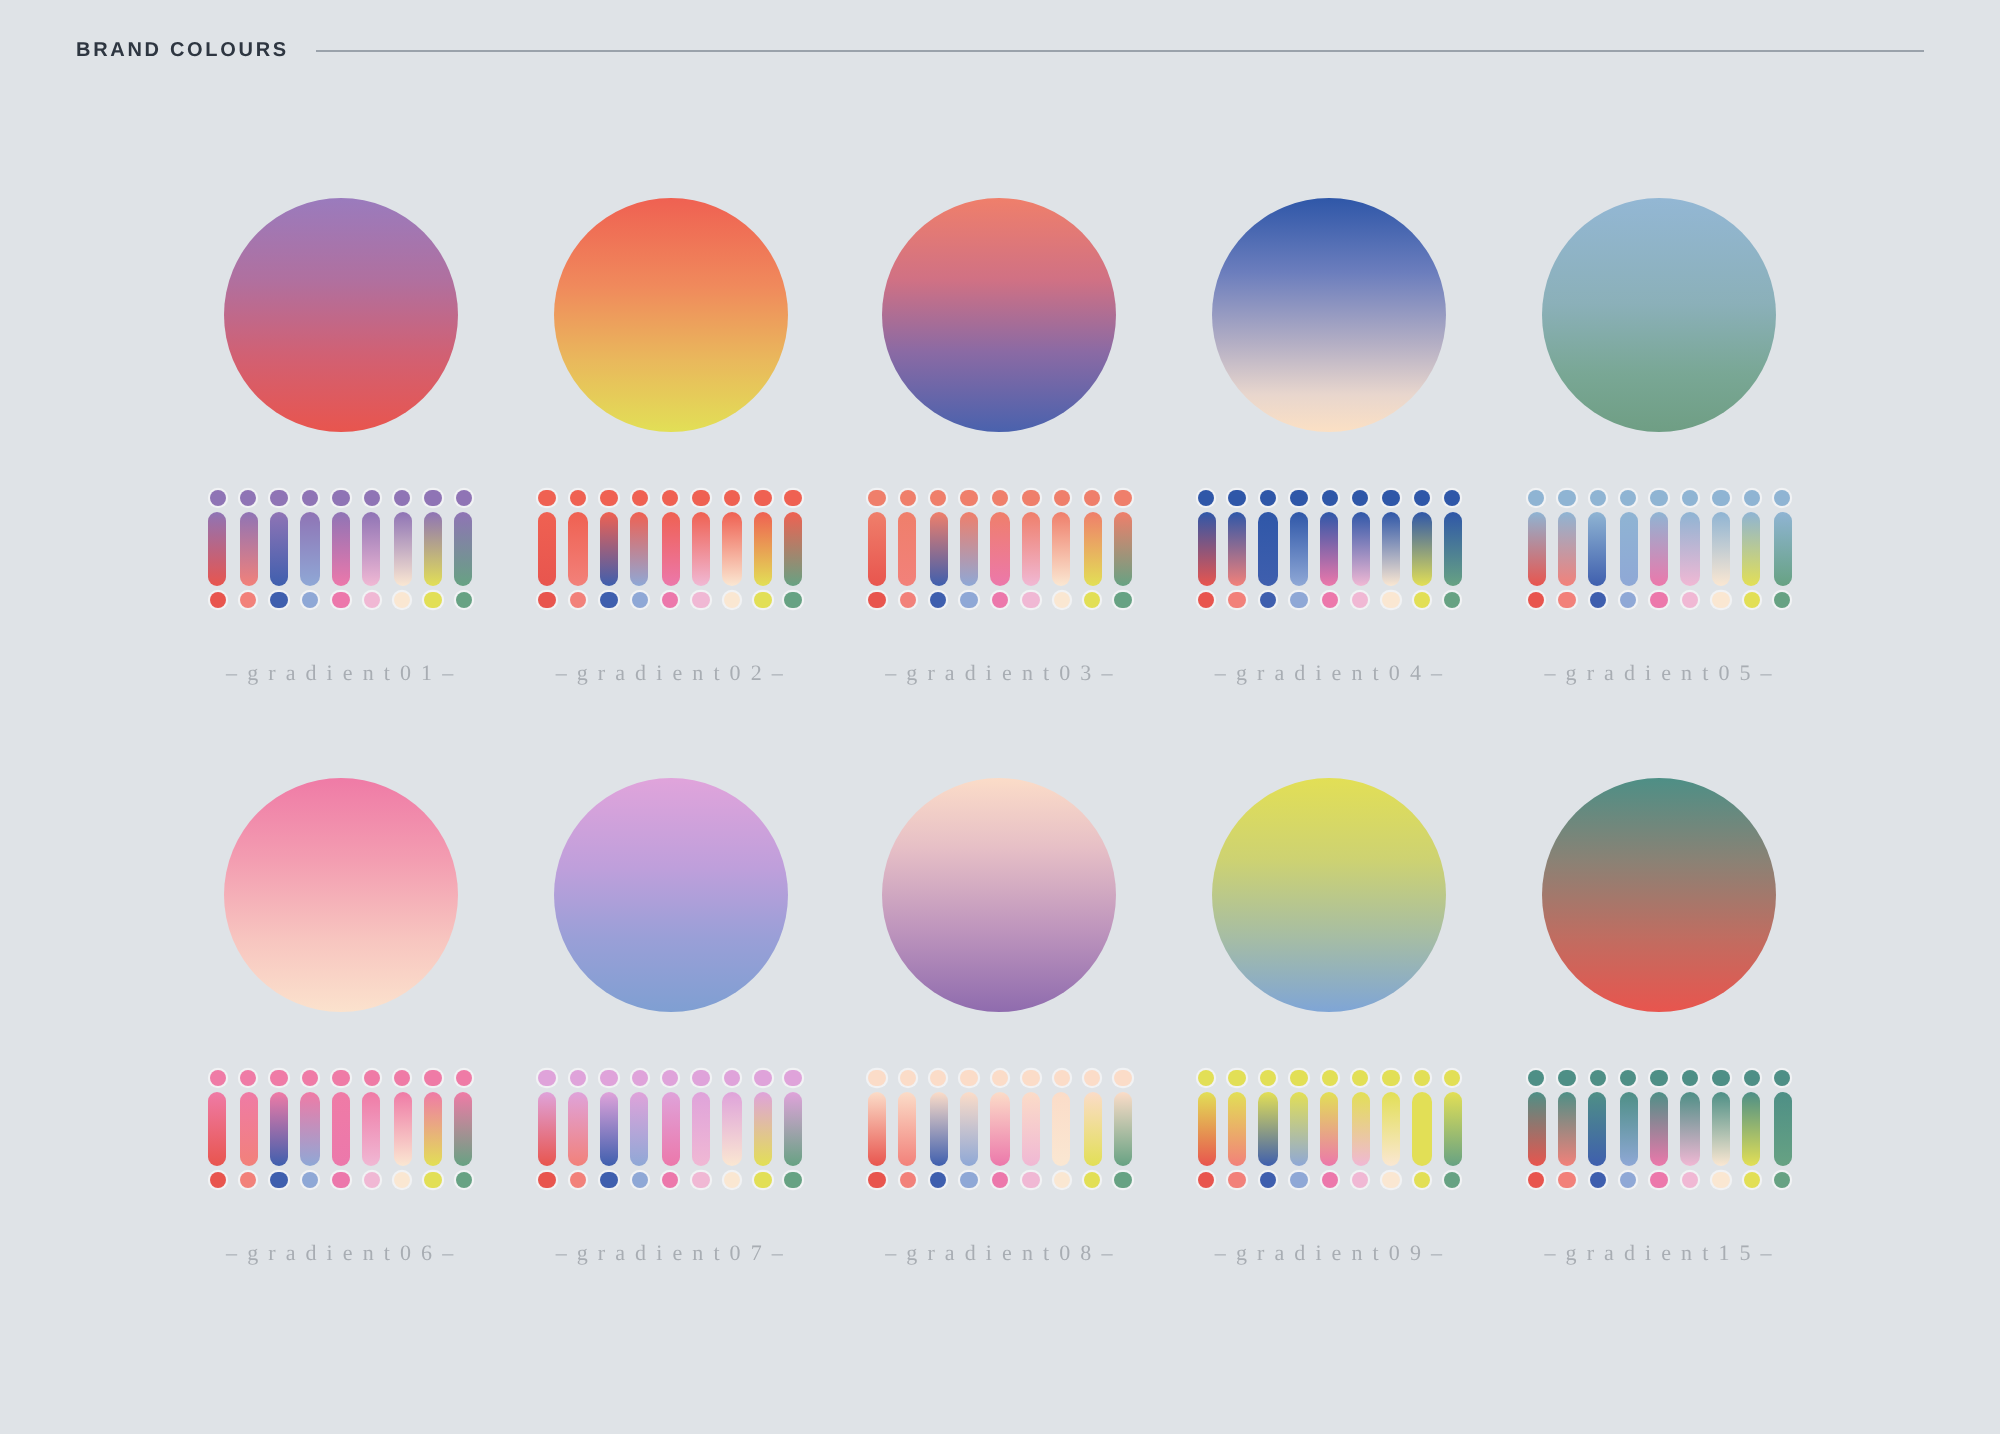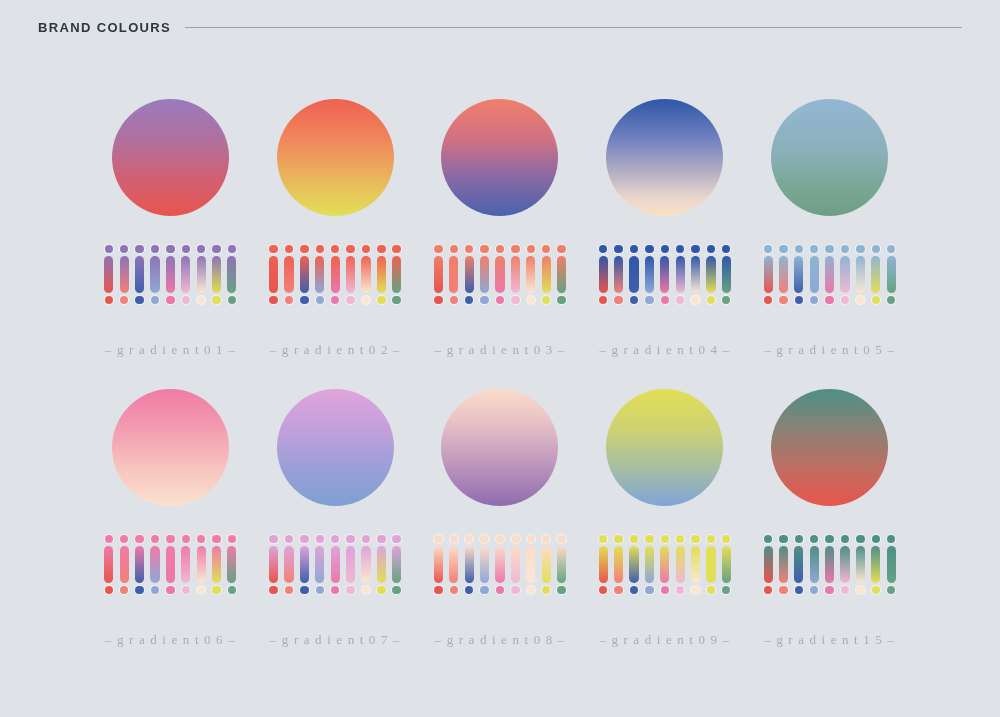--- a/index.html
+++ b/index.html
@@ -22,21 +22,21 @@
   #header {
     position:absolute;
     left:38px; top:20px;
     width:924px;
     display:flex;
     align-items:center;
     gap:14px;
   }
   #header-title {
     font-family:"Liberation Sans", sans-serif;
-    font-size:13px;
+    font-size:10px;
     font-weight:bold;
     letter-spacing:1.35px;
     color:#2e3641;
     white-space:nowrap;
   }
   #header-rule {
     flex:1 1 auto;
     height:1px;
     background:#9aa2ab;
   }
@@ -81,23 +81,23 @@
     width:8.4px; height:8.4px;
     border-radius:50%;
     box-shadow:0 0 0 1.1px rgba(255,255,255,0.55);
   }
   .bar {
     width:9.2px; height:37px;
     border-radius:5px;
   }
 
   .caption {
-    margin-top:38px;
+    margin-top:27px;
     font-family:"Liberation Serif", serif;
-    font-size:13px;
+    font-size:11px;
     letter-spacing:1.15px;
     color:#a8adb3;
     white-space:nowrap;
   }
 </style>
 </head>
 <body>
 
 <div id="board">
 

